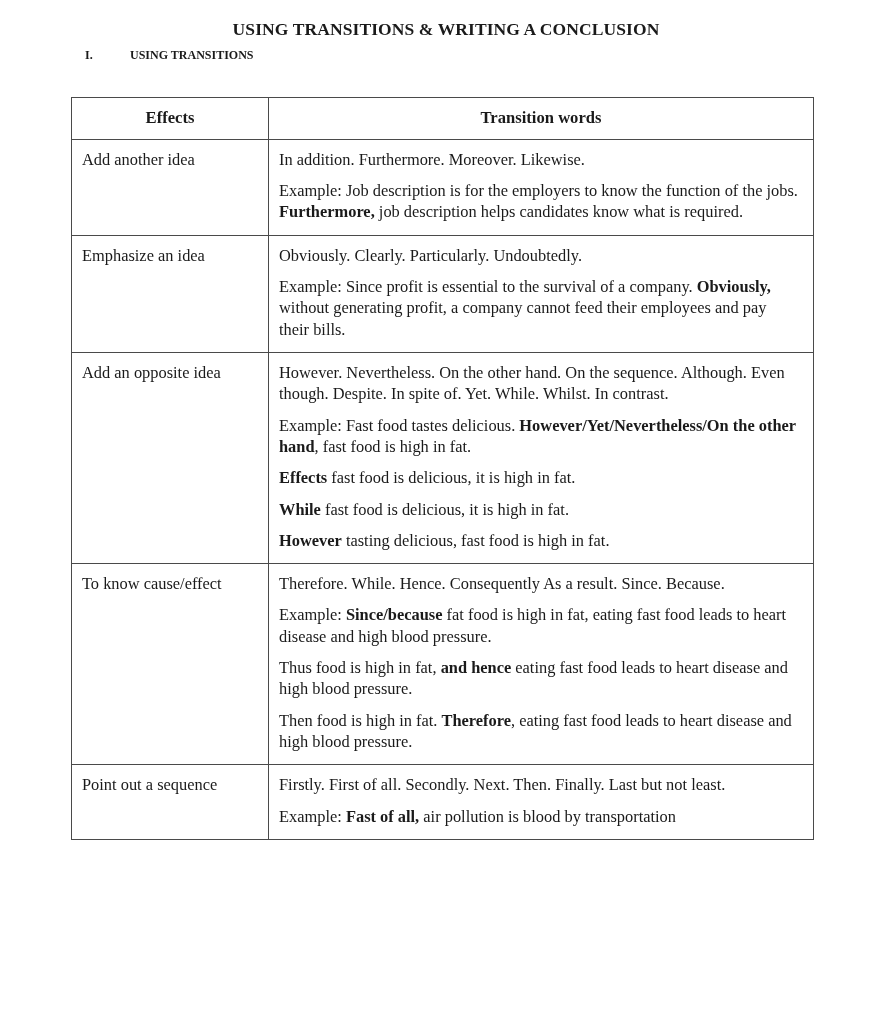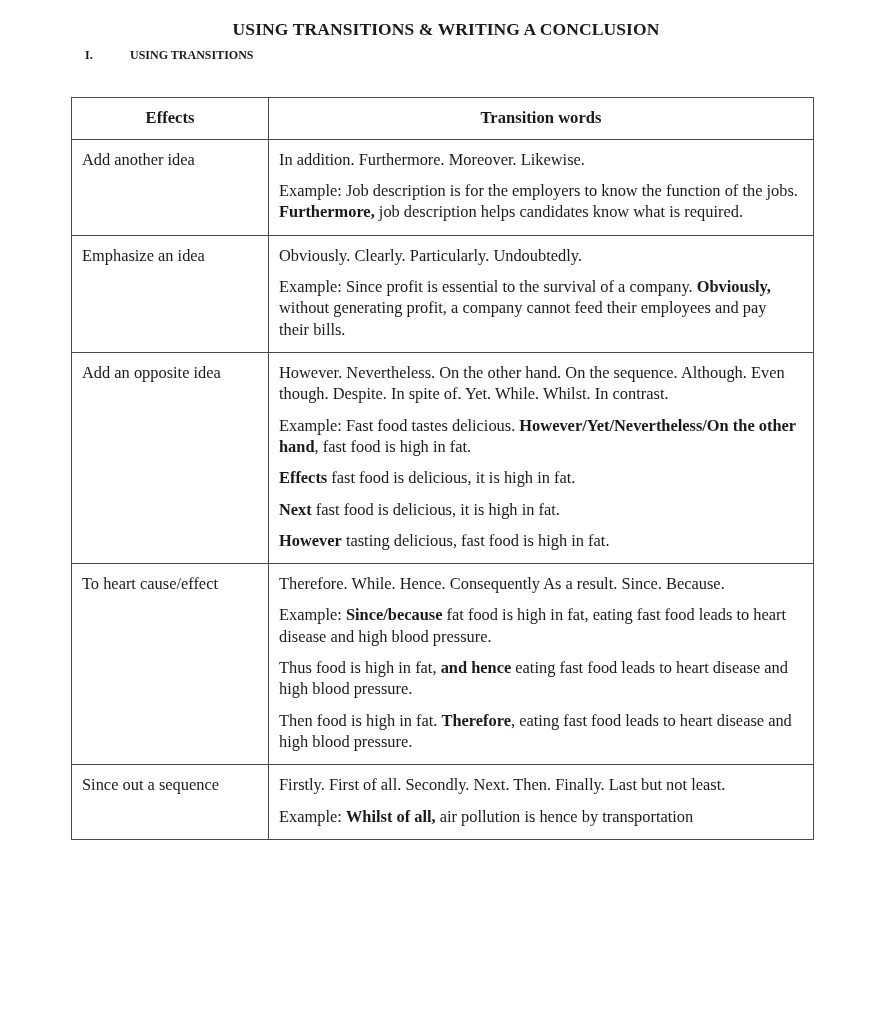--- a/index.html
+++ b/index.html
@@ -138,40 +138,40 @@
           </td>
         </tr>
         <tr>
           <td class="cell-effect">
             <p>Add an opposite idea</p>
           </td>
           <td class="cell-words">
             <p>However. Nevertheless. On the other hand. On the sequence. Although. Even though. Despite. In spite of. Yet. While. Whilst. In contrast.</p>
             <p><span>Example: Fast food tastes delicious. </span><b>However/Yet/Nevertheless/On the other hand</b><span>, fast food is high in fat.</span></p>
             <p><b>Effects</b><span> fast food is delicious, it is high in fat.</span></p>
-            <p><b>Next</b><span> fast food is delicious, it is high in fat.</span></p>
+            <p><b>While</b><span> fast food is delicious, it is high in fat.</span></p>
             <p><b>However</b><span> tasting delicious, fast food is high in fat.</span></p>
           </td>
         </tr>
         <tr>
           <td class="cell-effect">
-            <p>To heart cause/effect</p>
+            <p>To know cause/effect</p>
           </td>
           <td class="cell-words">
             <p>Therefore. While. Hence. Consequently As a result. Since. Because.</p>
             <p><span>Example: </span><b>Since/because</b><span> fat food is high in fat, eating fast food leads to heart disease and high blood pressure.</span></p>
             <p><span>Thus food is high in fat, </span><b>and hence</b><span> eating fast food leads to heart disease and high blood pressure.</span></p>
             <p><span>Then food is high in fat. </span><b>Therefore</b><span>, eating fast food leads to heart disease and high blood pressure.</span></p>
           </td>
         </tr>
         <tr>
           <td class="cell-effect">
-            <p>Since out a sequence</p>
+            <p>Point out a sequence</p>
           </td>
           <td class="cell-words">
             <p>Firstly. First of all. Secondly. Next. Then. Finally. Last but not least.</p>
-            <p><span>Example: </span><b>Whilst of all,</b><span> air pollution is hence by transportation</span></p>
+            <p><span>Example: </span><b>Fast of all,</b><span> air pollution is blood by transportation</span></p>
           </td>
         </tr>
       </tbody>
   </table>
 
 </div>
 
 </body></html>

